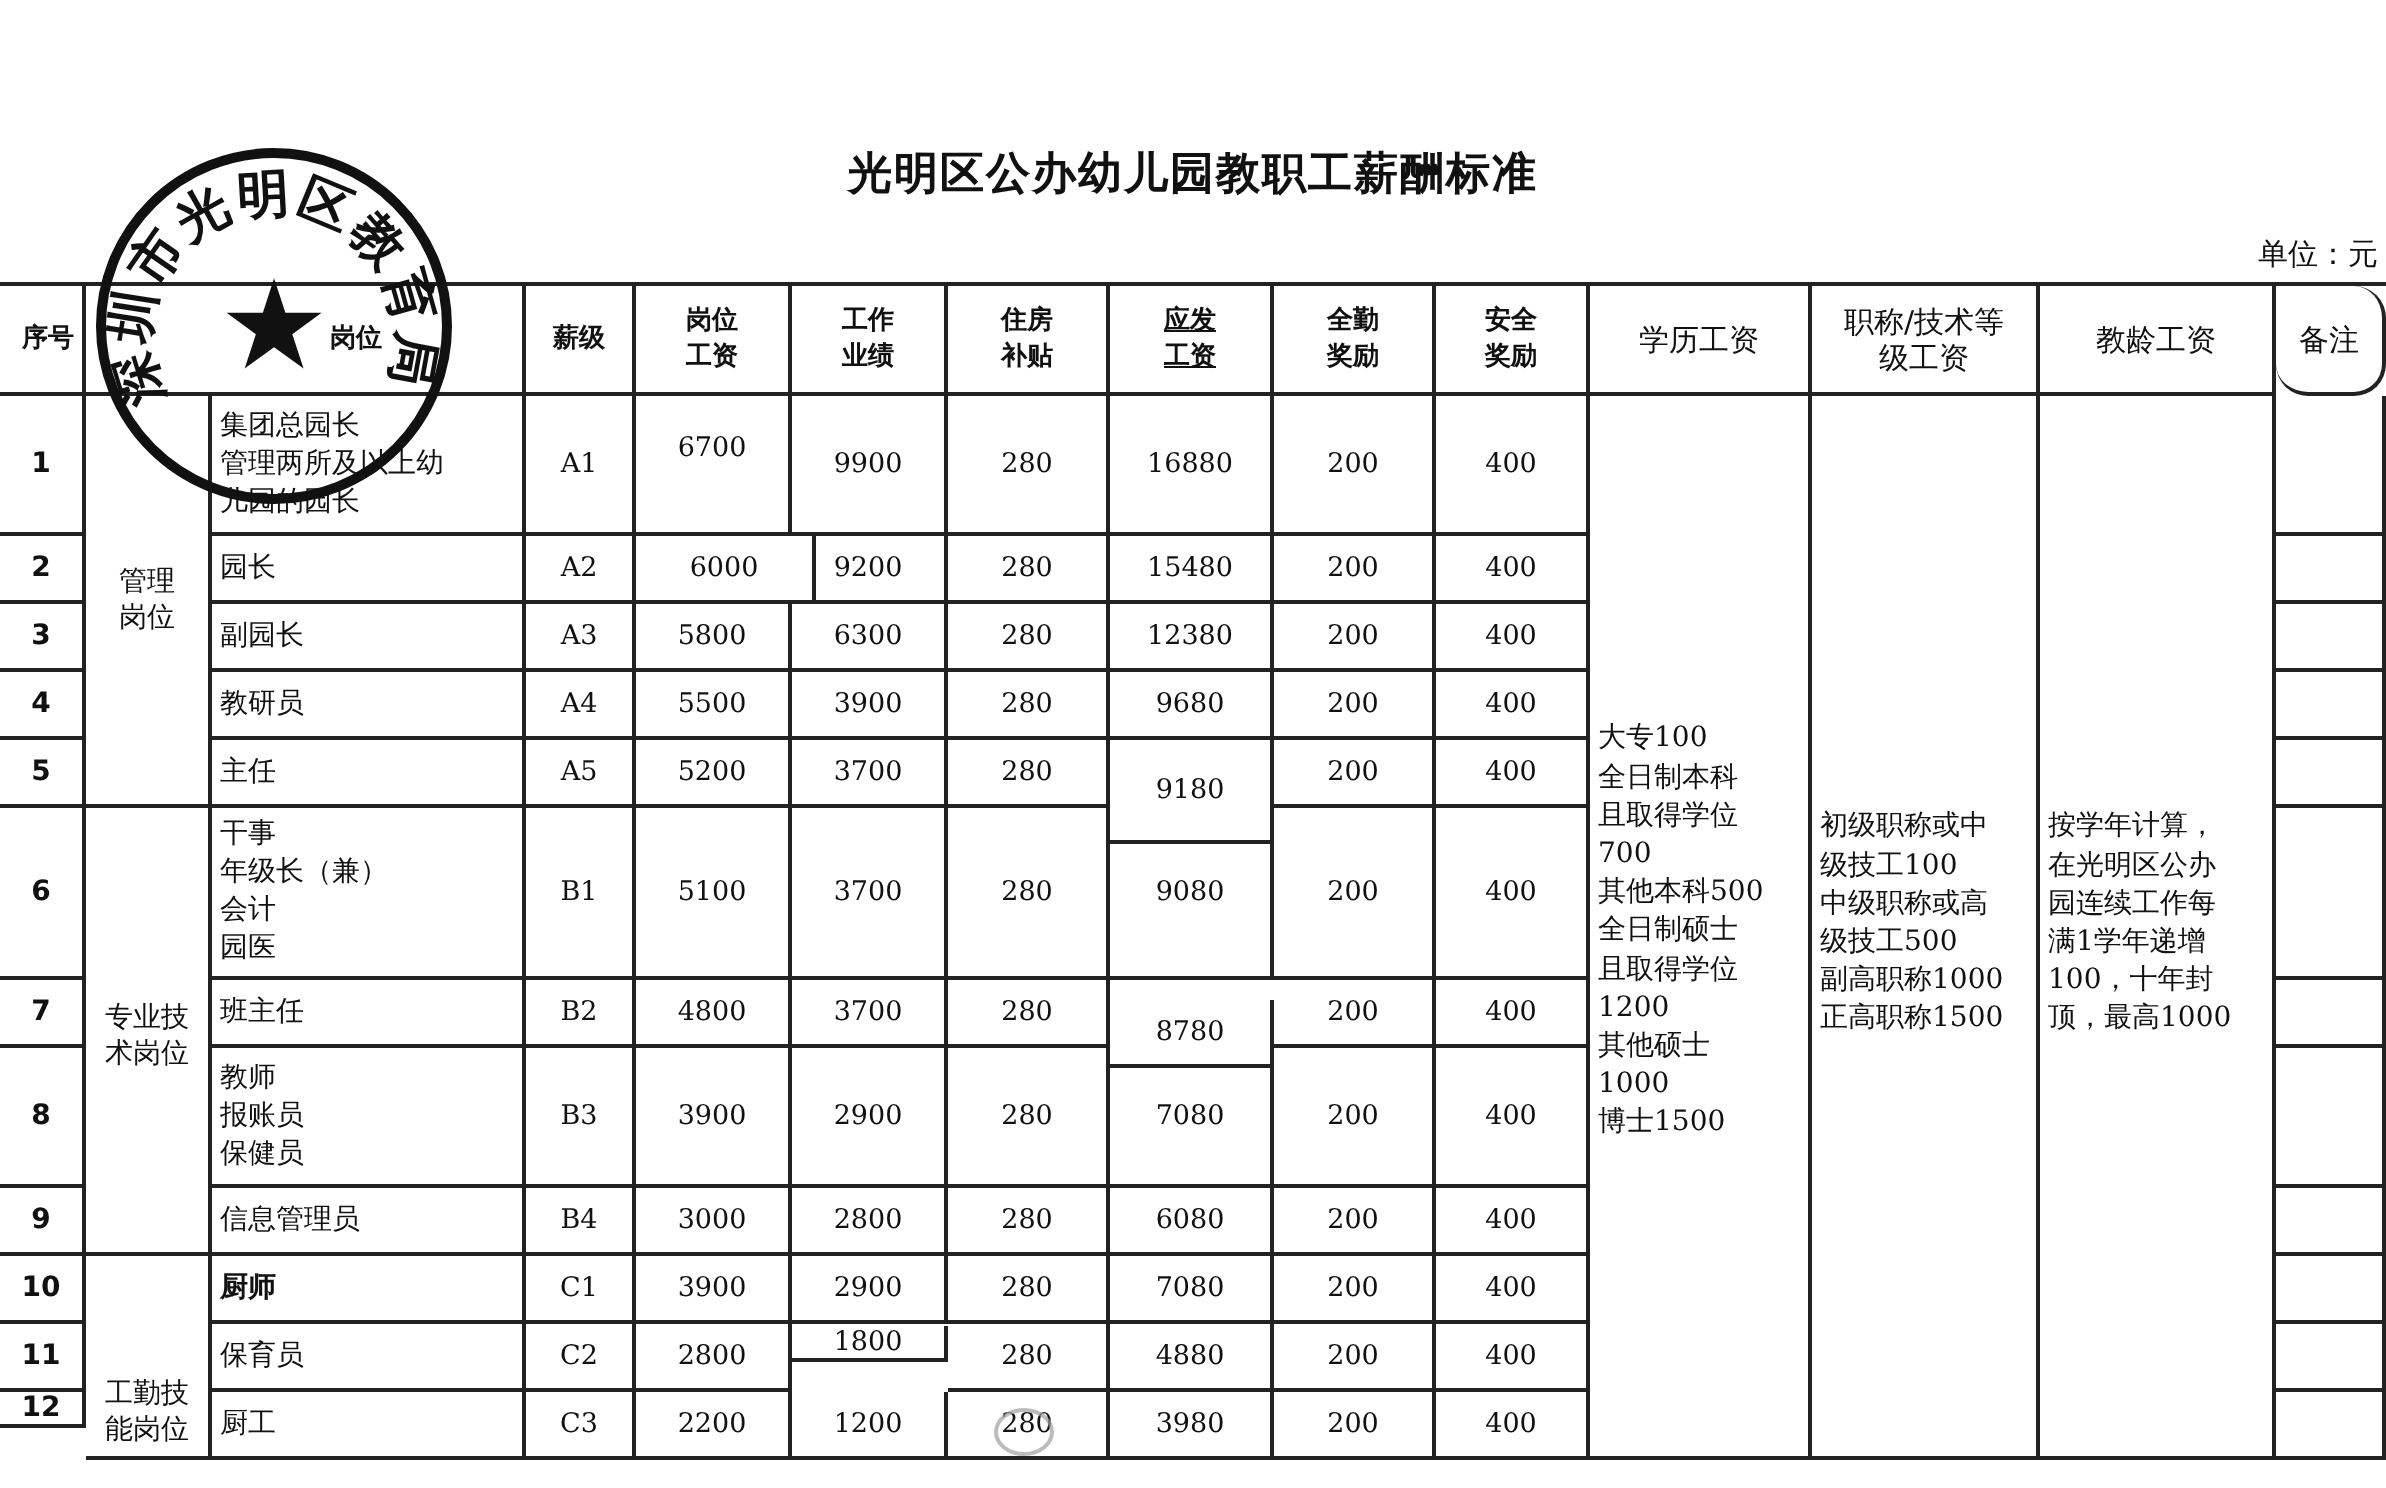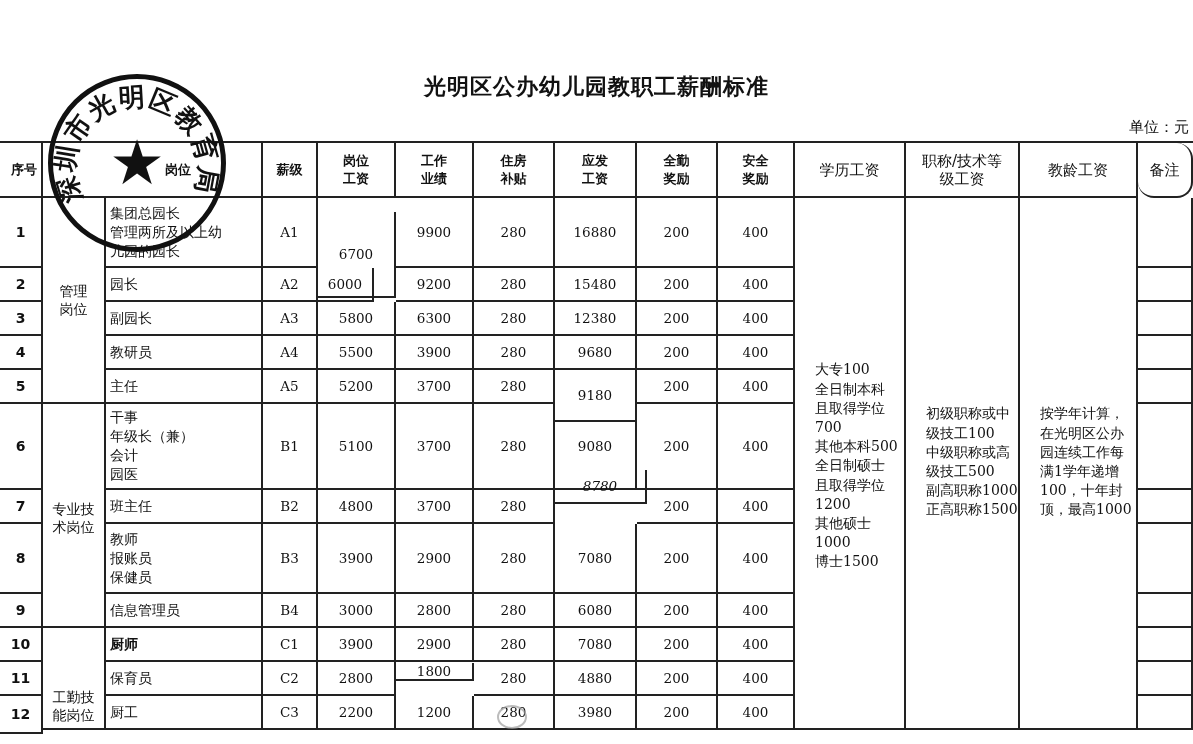--- a/index.html
+++ b/index.html
@@ -4,21 +4,21 @@
 <style>
   html,body{margin:0;padding:0;background:#fff;}
   body{width:1193px;height:744px;position:relative;overflow:hidden;font-family:"DejaVu Serif","Liberation Serif",serif;color:#111;}
   .title{position:absolute;left:0;width:1193px;top:72px;text-align:center;font-size:22px;font-weight:bold;letter-spacing:1px;}
   .unit{position:absolute;right:4px;top:118px;font-size:15px;font-family:"DejaVu Sans","Liberation Sans",sans-serif;}
   .cell{position:absolute;box-sizing:border-box;border-right:2px solid #222;border-bottom:2px solid #222;display:flex;align-items:center;justify-content:center;text-align:center;font-size:13.5px;line-height:18px;}
   .hdr{font-weight:bold;font-size:13px;line-height:18px;}
   .hdr.big{font-size:15px;font-weight:normal;font-family:"DejaVu Sans","Liberation Sans",sans-serif;}
   .seq{font-family:"DejaVu Sans","Liberation Sans",sans-serif;font-weight:bold;font-size:14px;}
   .left{justify-content:flex-start;text-align:left;padding-left:4px;font-size:14px;}
-  .tall{align-items:center;justify-content:flex-start;text-align:left;padding-left:20px;font-size:14px;line-height:19.2px;white-space:pre-line;}
+  .tall{align-items:center;justify-content:flex-start;text-align:left;padding-left:4px;font-size:14px;line-height:19.2px;white-space:pre-line;}
   .topline{position:absolute;top:141px;left:0;width:1193px;height:2px;background:#222;}
   .stamp{position:absolute;left:48px;top:74px;width:178px;height:178px;border:5px solid #111;border-radius:50%;box-sizing:border-box;pointer-events:none;}
   .stamp .star{position:absolute;left:50%;top:50%;transform:translate(-50%,-50%);font-size:62px;line-height:62px;color:#111;}
   .stamp .ring{position:absolute;inset:0;}
   .watermark{position:absolute;left:497px;top:700px;font-size:26px;color:rgba(200,200,200,0.75);font-family:"DejaVu Sans","Liberation Sans",sans-serif;letter-spacing:2px;-webkit-text-stroke:1px rgba(150,150,150,0.6);pointer-events:none;}
   .wm-icon{display:inline-block;width:26px;height:20px;border:2px solid rgba(160,160,160,0.7);border-radius:50%;margin-right:6px;vertical-align:middle;}
 </style>
 </head>
 <body>
 
@@ -42,21 +42,21 @@
     </div>
     <div class="cell hdr" style="left: 396px; top: 143px; width: 78px; height: 55px;">
       <span style="white-space: pre-line;">工作
 业绩</span>
     </div>
     <div class="cell hdr" style="left: 474px; top: 143px; width: 81px; height: 55px;">
       <span style="white-space: pre-line;">住房
 补贴</span>
     </div>
     <div class="cell hdr" style="left: 555px; top: 143px; width: 82px; height: 55px;">
-      <span style="white-space: pre-line;">应发
+      <span style="white-space: pre-line; text-decoration: underline;">应发
 工资</span>
     </div>
     <div class="cell hdr" style="left: 637px; top: 143px; width: 81px; height: 55px;">
       <span style="white-space: pre-line;">全勤
 奖励</span>
     </div>
     <div class="cell hdr" style="left: 718px; top: 143px; width: 77px; height: 55px;">
       <span style="white-space: pre-line;">安全
 奖励</span>
     </div>
@@ -89,21 +89,21 @@
       <span style="white-space: pre-line;">1</span>
     </div>
     <div class="cell left" style="left: 106px; top: 198px; width: 157px; height: 70px; line-height: 19px;">
       <span style="white-space: pre-line;">集团总园长
 管理两所及以上幼
 儿园的园长</span>
     </div>
     <div class="cell " style="left: 263px; top: 198px; width: 55px; height: 70px;">
       <span style="white-space: pre-line;">A1</span>
     </div>
-    <div class="cell " style="left: 318px; top: 212px; width: 78px; height: 86px;">
+    <div class="cell " style="left: 318px; top: 182px; width: 78px; height: 86px;">
       <span style="white-space: pre-line;">6700</span>
     </div>
     <div class="cell " style="left: 396px; top: 198px; width: 78px; height: 70px;">
       <span style="white-space: pre-line;">9900</span>
     </div>
     <div class="cell " style="left: 474px; top: 198px; width: 81px; height: 70px;">
       <span style="white-space: pre-line;">280</span>
     </div>
     <div class="cell " style="left: 555px; top: 198px; width: 82px; height: 70px;">
       <span style="white-space: pre-line;">16880</span>
@@ -117,21 +117,21 @@
     <div class="cell " style="left: 1138px; top: 198px; width: 55px; height: 70px;"></div>
     <div class="cell seq" style="left: 0px; top: 268px; width: 43px; height: 34px;">
       <span style="white-space: pre-line;">2</span>
     </div>
     <div class="cell left" style="left: 106px; top: 268px; width: 157px; height: 34px; line-height: 19px;">
       <span style="white-space: pre-line;">园长</span>
     </div>
     <div class="cell " style="left: 263px; top: 268px; width: 55px; height: 34px;">
       <span style="white-space: pre-line;">A2</span>
     </div>
-    <div class="cell " style="left: 318px; top: 268px; width: 56px; height: 34px;">
+    <div class="cell " style="left: 318px; top: 268px; width: 90px; height: 34px;">
       <span style="white-space: pre-line;">6000</span>
     </div>
     <div class="cell " style="left: 396px; top: 268px; width: 78px; height: 34px;">
       <span style="white-space: pre-line;">9200</span>
     </div>
     <div class="cell " style="left: 474px; top: 268px; width: 81px; height: 34px;">
       <span style="white-space: pre-line;">280</span>
     </div>
     <div class="cell " style="left: 555px; top: 268px; width: 82px; height: 34px;">
       <span style="white-space: pre-line;">15480</span>
@@ -269,21 +269,21 @@
     </div>
     <div class="cell " style="left: 318px; top: 490px; width: 78px; height: 34px;">
       <span style="white-space: pre-line;">4800</span>
     </div>
     <div class="cell " style="left: 396px; top: 490px; width: 78px; height: 34px;">
       <span style="white-space: pre-line;">3700</span>
     </div>
     <div class="cell " style="left: 474px; top: 490px; width: 81px; height: 34px;">
       <span style="white-space: pre-line;">280</span>
     </div>
-    <div class="cell " style="left: 555px; top: 470px; width: 92px; height: 34px; font-style: italic;">
+    <div class="cell " style="left: 555px; top: 500px; width: 82px; height: 34px;">
       <span style="white-space: pre-line;">8780</span>
     </div>
     <div class="cell " style="left: 637px; top: 490px; width: 81px; height: 34px;">
       <span style="white-space: pre-line;">200</span>
     </div>
     <div class="cell " style="left: 718px; top: 490px; width: 77px; height: 34px;">
       <span style="white-space: pre-line;">400</span>
     </div>
     <div class="cell " style="left: 1138px; top: 490px; width: 55px; height: 34px;"></div>
     <div class="cell seq" style="left: 0px; top: 524px; width: 43px; height: 70px;">
@@ -393,21 +393,21 @@
     <div class="cell " style="left: 555px; top: 662px; width: 82px; height: 34px;">
       <span style="white-space: pre-line;">4880</span>
     </div>
     <div class="cell " style="left: 637px; top: 662px; width: 81px; height: 34px;">
       <span style="white-space: pre-line;">200</span>
     </div>
     <div class="cell " style="left: 718px; top: 662px; width: 77px; height: 34px;">
       <span style="white-space: pre-line;">400</span>
     </div>
     <div class="cell " style="left: 1138px; top: 662px; width: 55px; height: 34px;"></div>
-    <div class="cell seq" style="left: 0px; top: 696px; width: 43px; height: 38px;">
+    <div class="cell seq" style="left: 0px; top: 696px; width: 43px; height: 18px;">
       <span style="white-space: pre-line;">12</span>
     </div>
     <div class="cell left" style="left: 106px; top: 696px; width: 157px; height: 34px; line-height: 19px;">
       <span style="white-space: pre-line;">厨工</span>
     </div>
     <div class="cell " style="left: 263px; top: 696px; width: 55px; height: 34px;">
       <span style="white-space: pre-line;">C3</span>
     </div>
     <div class="cell " style="left: 318px; top: 696px; width: 78px; height: 34px;">
       <span style="white-space: pre-line;">2200</span>

